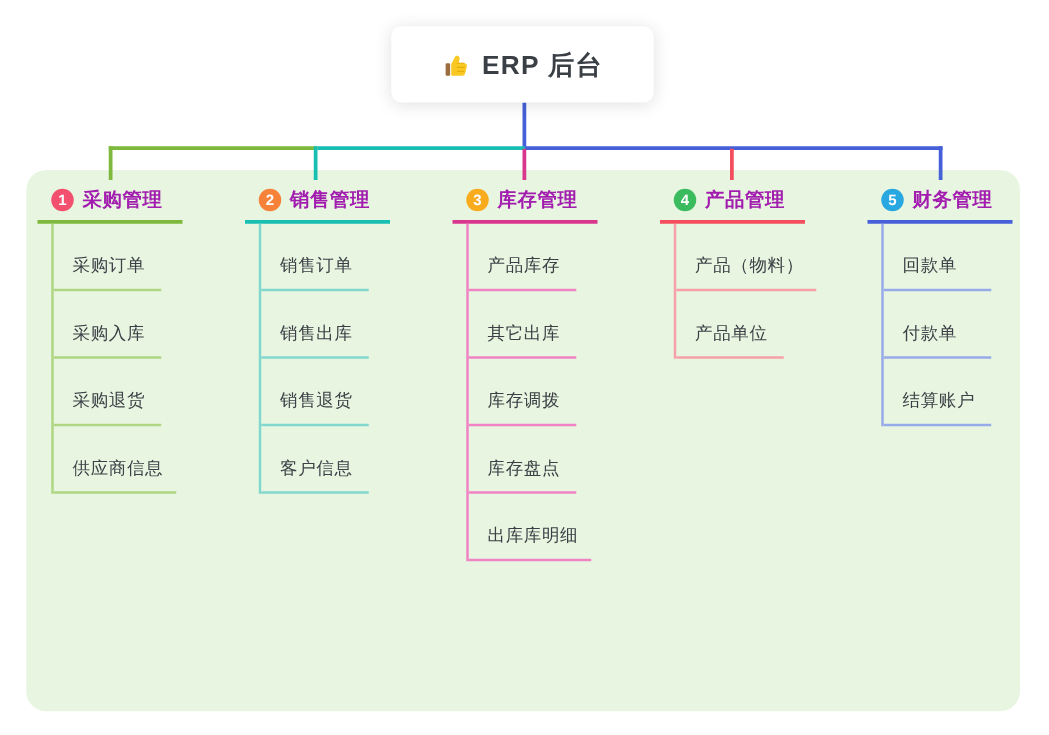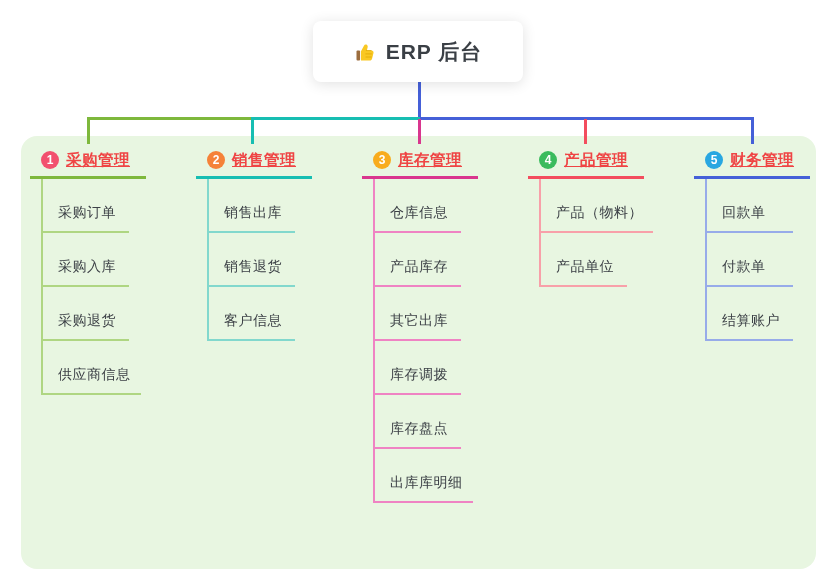--- a/index.html
+++ b/index.html
@@ -62,24 +62,23 @@
     font-size: 12px;
     font-weight: bold;
     display: flex;
     align-items: center;
     justify-content: center;
     flex: 0 0 18px;
   }
   .branch-label {
     font-size: 15.5px;
     font-weight: 600;
-    color: #ef4444;
+    color: #a21caf;
     white-space: nowrap;
     letter-spacing: 0.5px;
-    text-decoration: underline;
   }
   .branch-underline {
     width: 116px; height: 3px;
     margin-top: 3px;
     background: var(--main);
   }
   .branch-children {
     margin-left: 11px;
     border-left: 2px solid var(--child);
   }
@@ -153,41 +152,41 @@
         </div>
       </div>
       <div class="branch-col" style="left: 196px; --main: #17BEB2; --child: #82D8CD;">
         <div class="branch-title">
           <span class="branch-badge" style="background: rgb(245, 130, 56);">2</span>
           <span class="branch-label">销售管理</span>
         </div>
         <div class="branch-underline"></div>
         <div class="branch-children">
           <div class="child">
+            <span class="child-label">销售订单</span>
+          </div>
+          <div class="child">
             <span class="child-label">销售出库</span>
           </div>
           <div class="child">
             <span class="child-label">销售退货</span>
           </div>
           <div class="child">
             <span class="child-label">客户信息</span>
           </div>
         </div>
       </div>
       <div class="branch-col" style="left: 362px; --main: #D9368E; --child: #EF83C3;">
         <div class="branch-title">
           <span class="branch-badge" style="background: rgb(248, 172, 29);">3</span>
           <span class="branch-label">库存管理</span>
         </div>
         <div class="branch-underline"></div>
         <div class="branch-children">
           <div class="child">
-            <span class="child-label">仓库信息</span>
-          </div>
-          <div class="child">
             <span class="child-label">产品库存</span>
           </div>
           <div class="child">
             <span class="child-label">其它出库</span>
           </div>
           <div class="child">
             <span class="child-label">库存调拨</span>
           </div>
           <div class="child">
             <span class="child-label">库存盘点</span>

